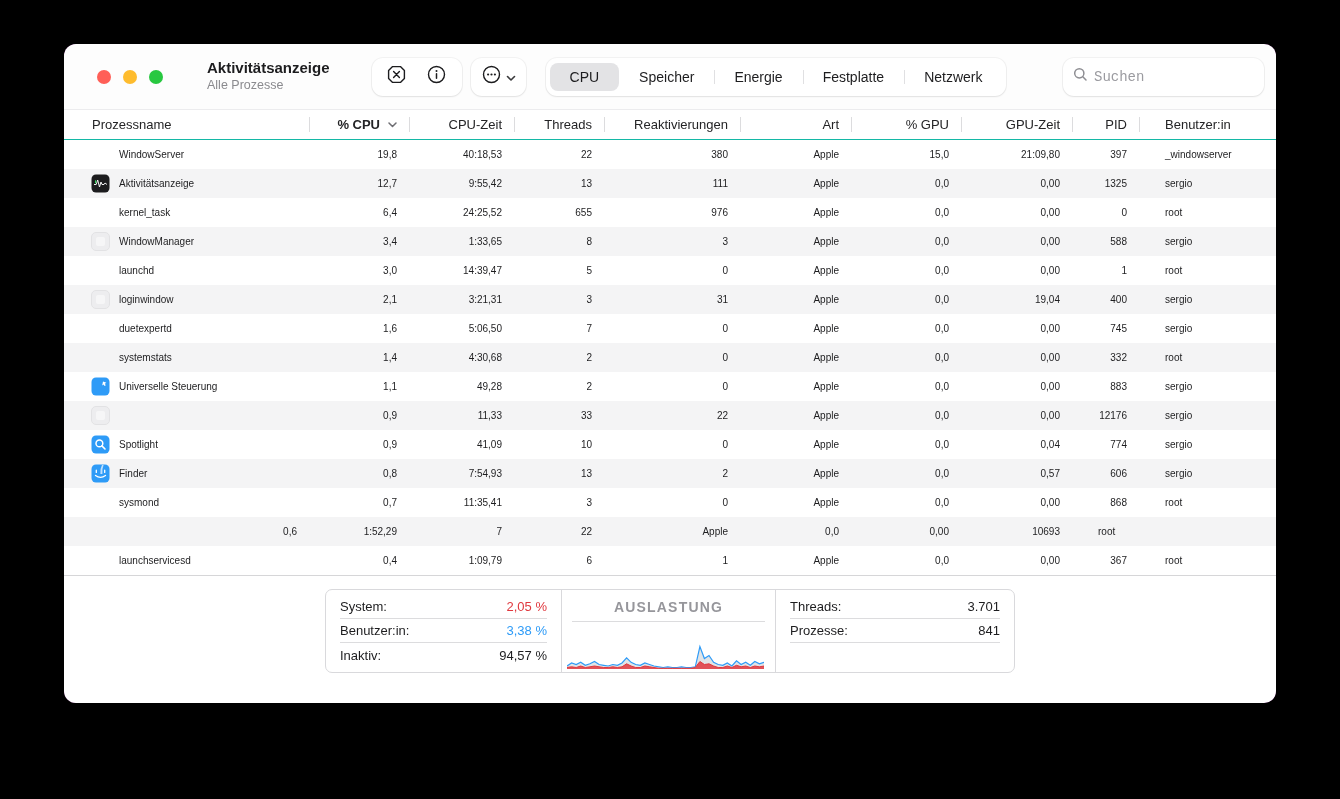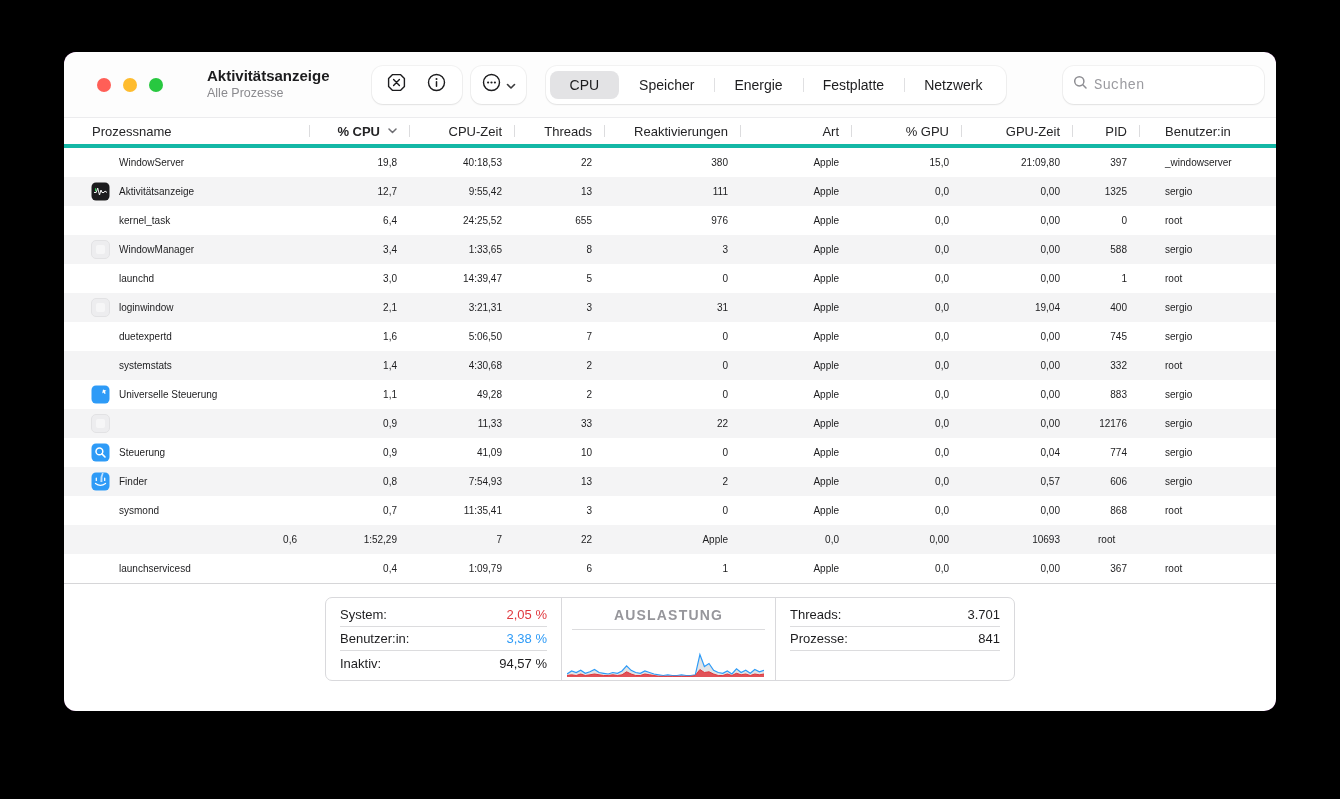--- a/index.html
+++ b/index.html
@@ -1,19 +1,19 @@
 <!DOCTYPE html>
 <html><head>
 <meta charset="utf-8">
 <style>
   * { margin:0; padding:0; box-sizing:border-box; }
   html,body { width:1340px; height:799px; background:#000; font-family:"Liberation Sans", sans-serif; overflow:hidden; }
 
   .window {
-    position:absolute; left:64px; top:52px; width:1212px; height:659px;
+    position:absolute; left:64px; top:44px; width:1212px; height:659px;
     background:#701a75; border-radius:12px; overflow:hidden;
     box-shadow:0 25px 60px rgba(0,0,0,.6);
   }
 
   
   .titlebar { height:66px; background:#fdfdfd; display:flex; align-items:center; border-bottom:1px solid #ececee; }
   .traffic { display:flex; gap:12px; padding-left:33px; }
   .tl { width:14px; height:14px; border-radius:50%; }
   .tl.red { background:#ff5f57; } .tl.yellow { background:#febc2e; } .tl.green { background:#28c840; }
   .titleblock { margin-left:44px; line-height:1.25; }
@@ -31,21 +31,21 @@
   .tab.selected { background:#e3e3e5; }
   .tab:not(.selected)+.tab:not(.selected)::before {
     content:''; position:absolute; left:0; top:7px; bottom:7px; width:1px; background:#e0e0e2; }
 
   .search { margin-left:auto; margin-right:12px; width:201px; padding:0 10px; gap:6px; }
   .search input { border:none; outline:none; background:transparent; font-size:14px; color:#1d1d1f; width:150px; font-family:Liberation Mono, monospace; }
   .search input::placeholder { color:#9b9ba0; }
 
   
   .thead { display:grid; grid-template-columns:245px 100px 105px 90px 136px 111px 110px 111px 67px minmax(0,1fr);
-           height:30px; align-items:center; border-bottom:4px solid #14b8a6; background:#fff; }
+           height:30px; align-items:center; border-bottom:1px solid #14b8a6; background:#fff; }
   .hcell { font-size:13px; color:#242426; position:relative; height:100%; display:flex; align-items:center; }
   .hcell.right { justify-content:flex-end; padding-right:12px; }
   .hcell.left { justify-content:flex-start; padding-left:28px; }
   .hcell.user { padding-left:26px; }
   .hcell:not(:first-child)::before { content:''; position:absolute; left:0; top:7px; bottom:7px; width:1px; background:#dcdcde; }
   .hcell.sorted { font-weight:700; }
   .sortchev { margin-left:8px; display:inline-flex; }
 
   .tbody { background:#fff; }
   .trow { display:grid; grid-template-columns:245px 100px 105px 90px 136px 111px 110px 111px 67px minmax(0,1fr);
@@ -360,21 +360,21 @@
       </div>
       <div class="trow">
         <div class="cell name">
           <span class="appicon">
             <svg width="19" height="19" viewBox="0 0 19 19">
               <rect x="0.5" y="0.5" width="18" height="18" rx="4.5" fill="#2e9bf7"></rect>
               <circle cx="8.4" cy="8.4" r="3.4" fill="none" stroke="#fff" stroke-width="1.5"></circle>
               <path d="M10.9 10.9 L14 14" stroke="#fff" stroke-width="1.6" stroke-linecap="round"></path>
             </svg>
           </span>
-          <span>Steuerung</span>
+          <span>Spotlight</span>
         </div>
         <div class="cell right">0,9</div>
         <div class="cell right">41,09</div>
         <div class="cell right">10</div>
         <div class="cell right">0</div>
         <div class="cell right">Apple</div>
         <div class="cell right">0,0</div>
         <div class="cell right">0,04</div>
         <div class="cell right">774</div>
         <div class="cell left">sergio</div>

